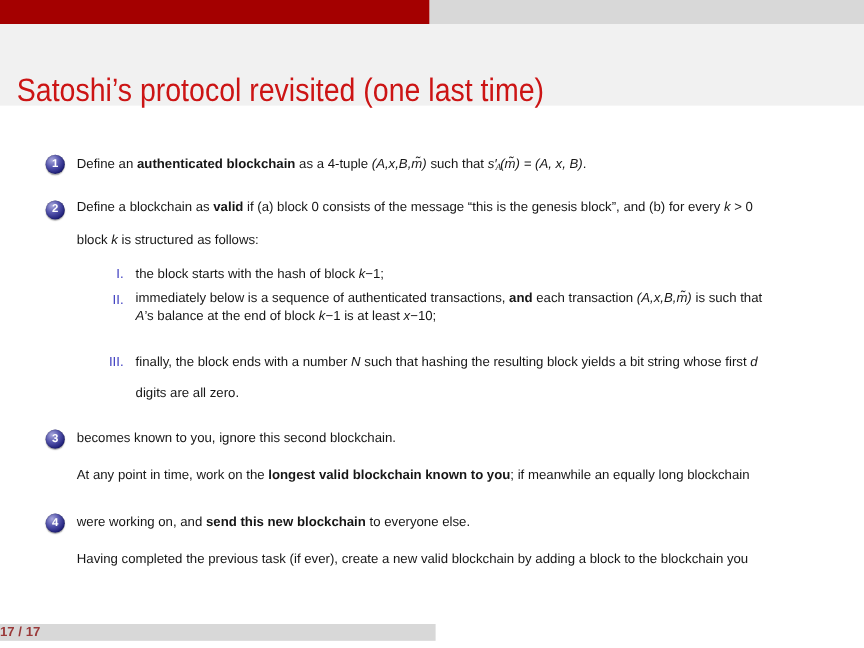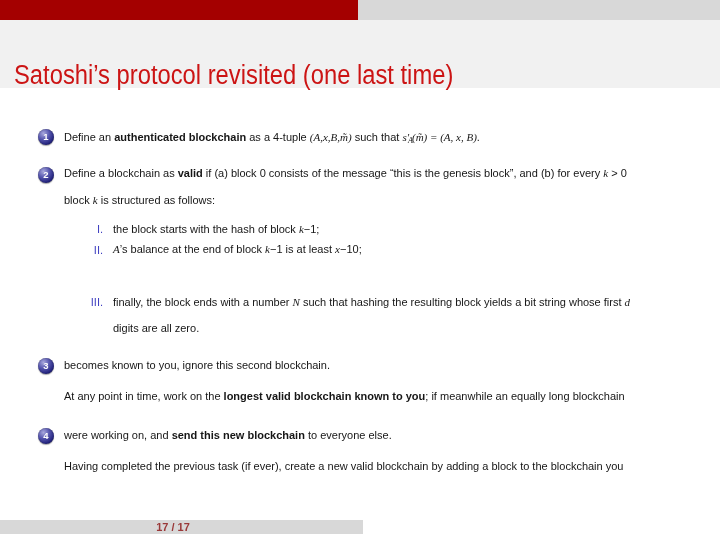--- a/index.html
+++ b/index.html
@@ -15,36 +15,36 @@
   .title{
     position:absolute;left:14px;top:40px;margin:0;font-weight:normal;
     font-size:27px;line-height:30px;color:#cc1414;white-space:nowrap;
     transform:scaleX(0.88);transform-origin:0 0;
   }
   
   .par{position:absolute;left:64px;width:610px;font-size:11px;}
   .par .l{white-space:nowrap;}
   .sub{left:113px;width:560px;}
   .b{font-weight:bold;}
-  .m{font-style:italic;font-family:Liberation Serif, serif;}
+  .m{font-style:italic;font-family:Liberation Sans, sans-serif;}
   .ms{font-style:italic;font-family:"Liberation Serif",serif;font-size:8px;vertical-align:-2px;margin-left:-1px;margin-right:-1px;}
   
   .badge{
     position:absolute;left:38px;width:16px;height:16px;border-radius:50%;
     background:radial-gradient(circle at 34% 28%, #a8a8dc 0%, #5656ae 38%, #22227c 72%, #0d0d52 100%);
     color:#ffffff;font-size:9.5px;font-weight:bold;line-height:16px;text-align:center;
     box-shadow:0 1px 1px rgba(0,0,0,0.35), inset 0 0 1px rgba(0,0,0,0.6);
   }
   
   .rlabel{position:absolute;left:71px;width:32px;text-align:right;font-size:11px;line-height:13px;color:#3e3ec0;}
   
   .footer{
     position:absolute;left:0;top:520px;width:363px;height:14px;background:#d8d8d8;
     font-size:11px;line-height:14px;font-weight:bold;color:#9a3939;
-    text-align:center;box-sizing:border-box;padding-right:17px;
+    text-align:left;box-sizing:border-box;padding-right:17px;
   }
 </style>
 </head>
 <body>
 
 <div class="slide">
 
   <div class="topbar-red"></div>
   <div class="topbar-gray"></div>
 
@@ -63,20 +63,21 @@
     <div class="l"><span>block </span><span class="m">k</span><span> is structured as follows:</span></div>
   </div>
 
   <span class="rlabel" style="top:223px">I.</span>
   <div class="par sub" style="top:221px;line-height:16px">
     <div class="l"><span>the block starts with the hash of block </span><span class="m">k</span><span>−1;</span></div>
   </div>
 
   <span class="rlabel" style="top:244px">II.</span>
   <div class="par sub" style="top:242px;line-height:15px">
+    <div class="l"><span>immediately below is a sequence of authenticated transactions, </span><span class="b">and</span><span> each transaction </span><span class="m">(A,x,B,m̃)</span><span> is such that</span></div>
     <div class="l"><span class="m">A</span><span>’s balance at the end of block </span><span class="m">k</span><span>−1 is at least </span><span class="m">x</span><span>−10;</span></div>
   </div>
 
   <span class="rlabel" style="top:296px">III.</span>
   <div class="par sub" style="top:289px;line-height:26px">
     <div class="l"><span>finally, the block ends with a number </span><span class="m">N</span><span> such that hashing the resulting block yields a bit string whose first </span><span class="m">d</span></div>
     <div class="l"><span>digits are all zero.</span></div>
   </div>
 
   <span class="badge" style="top:358px">3</span>

